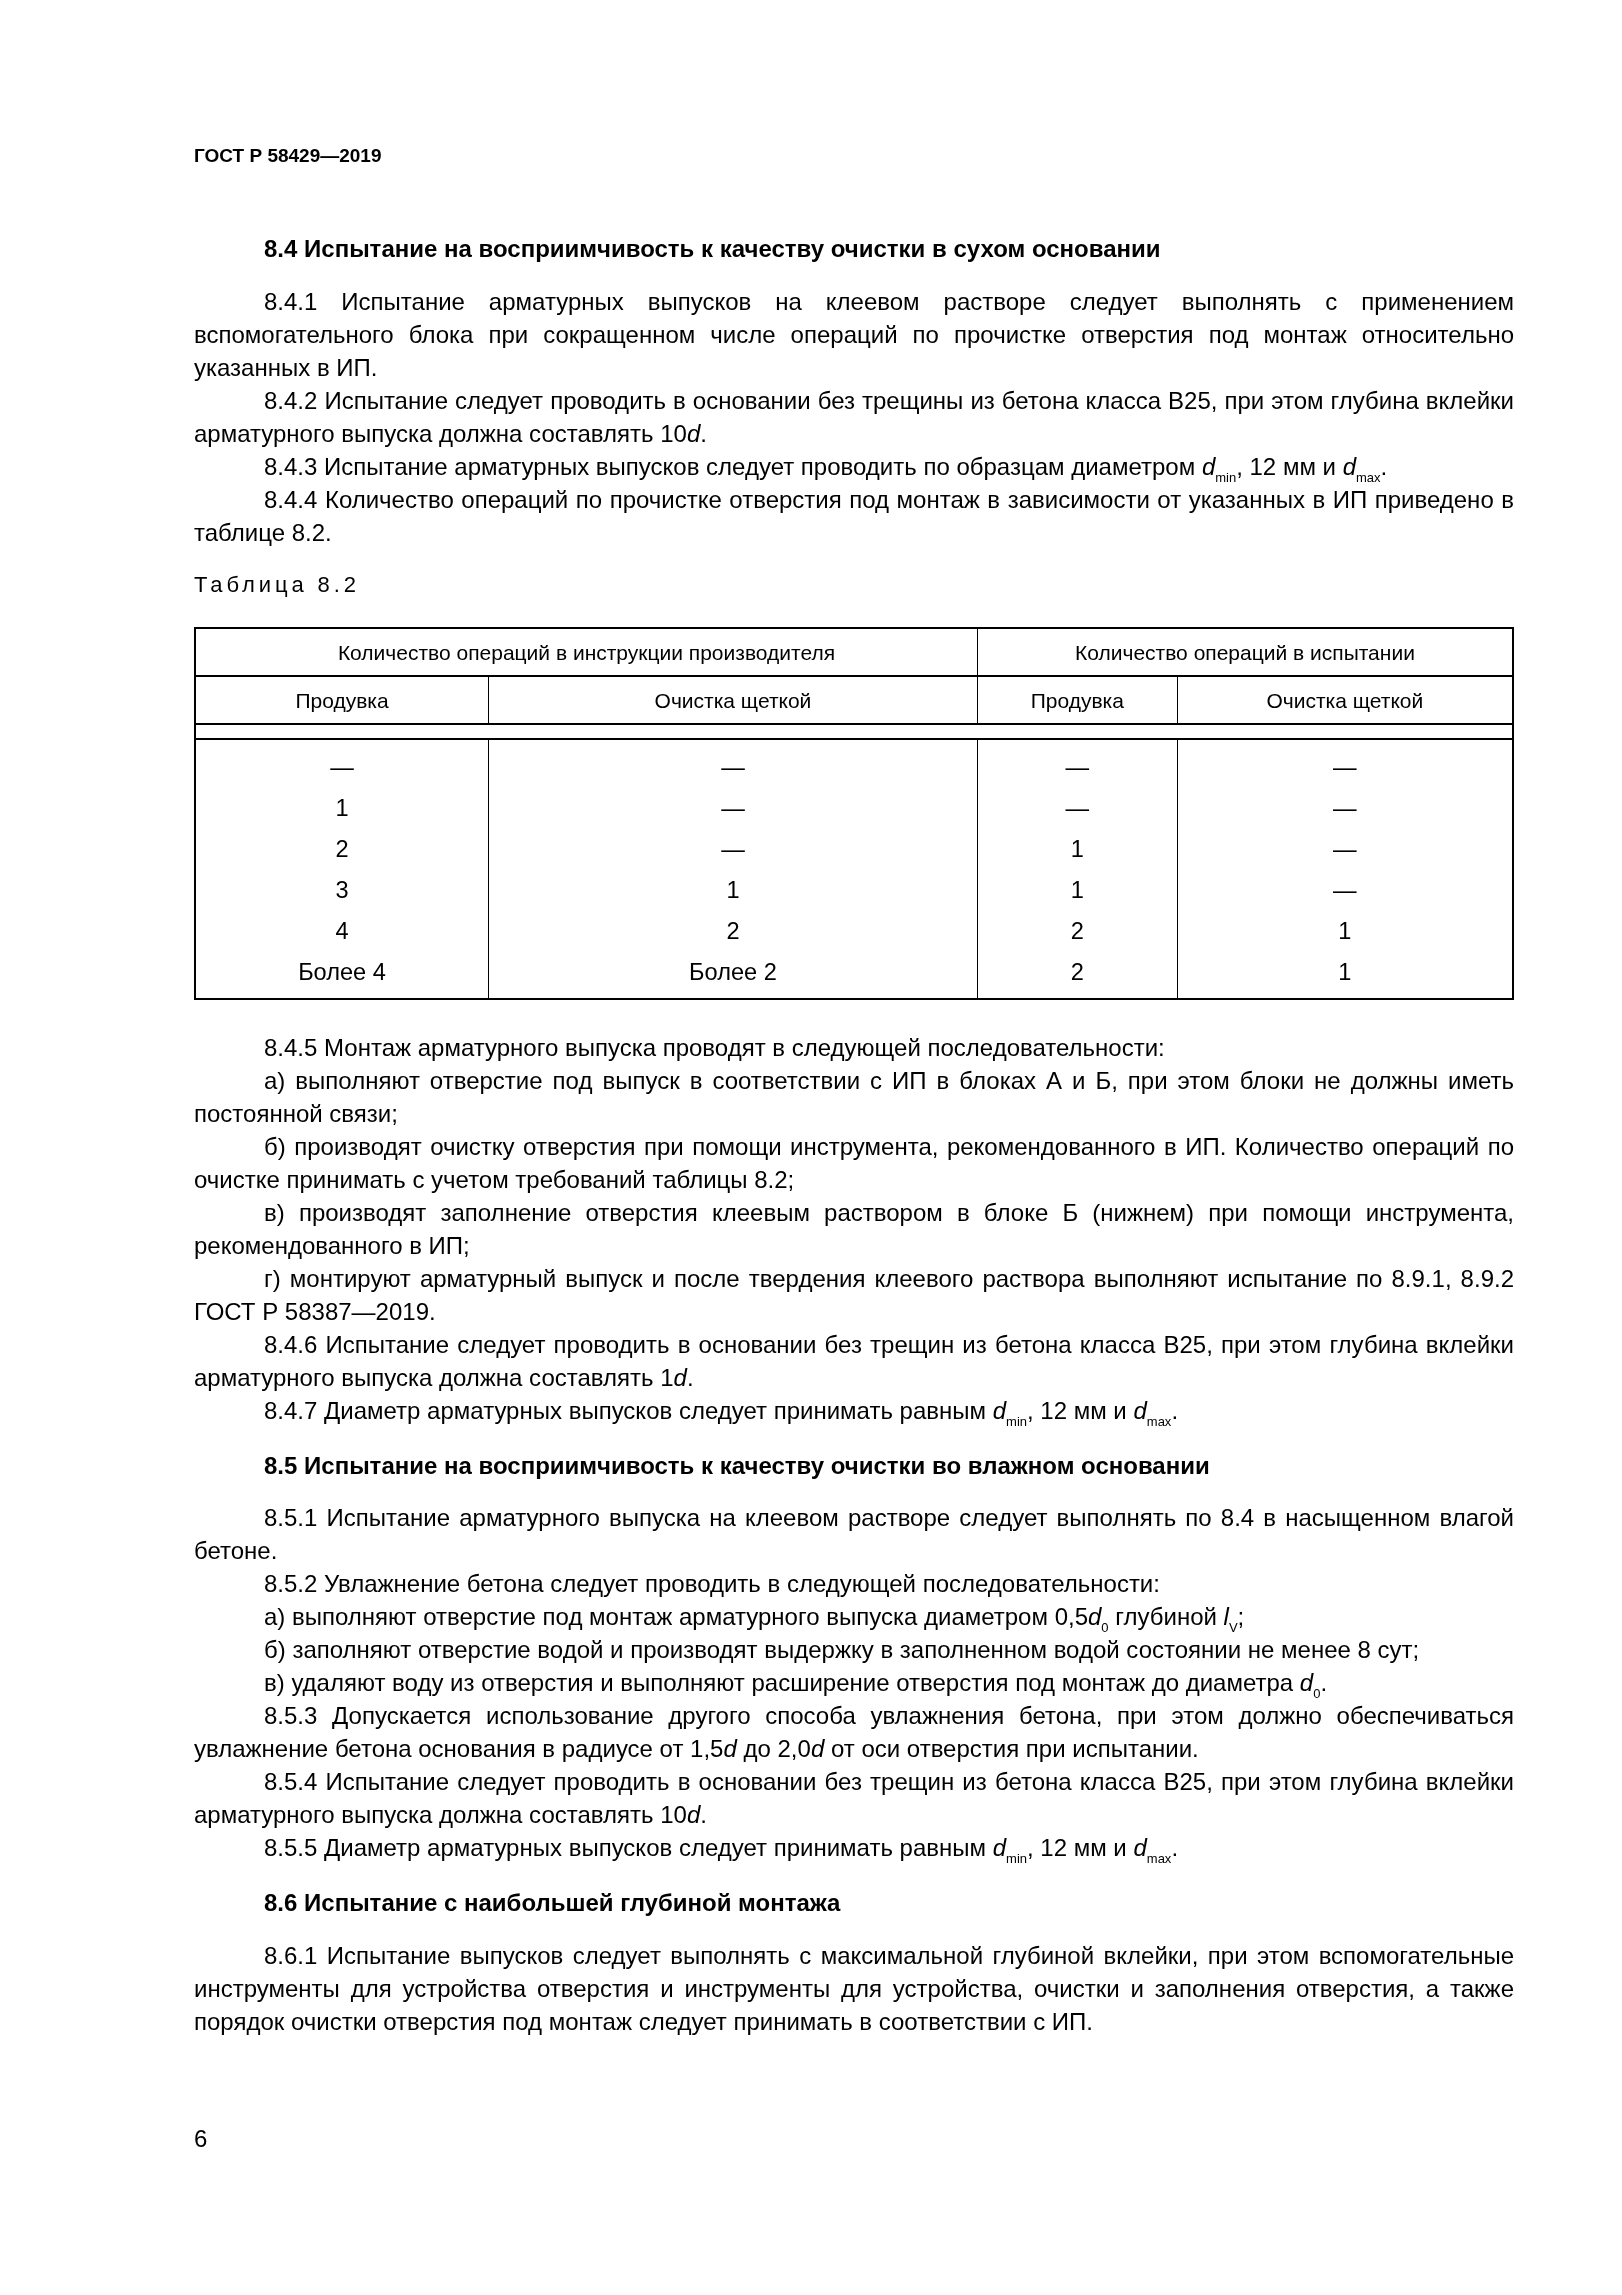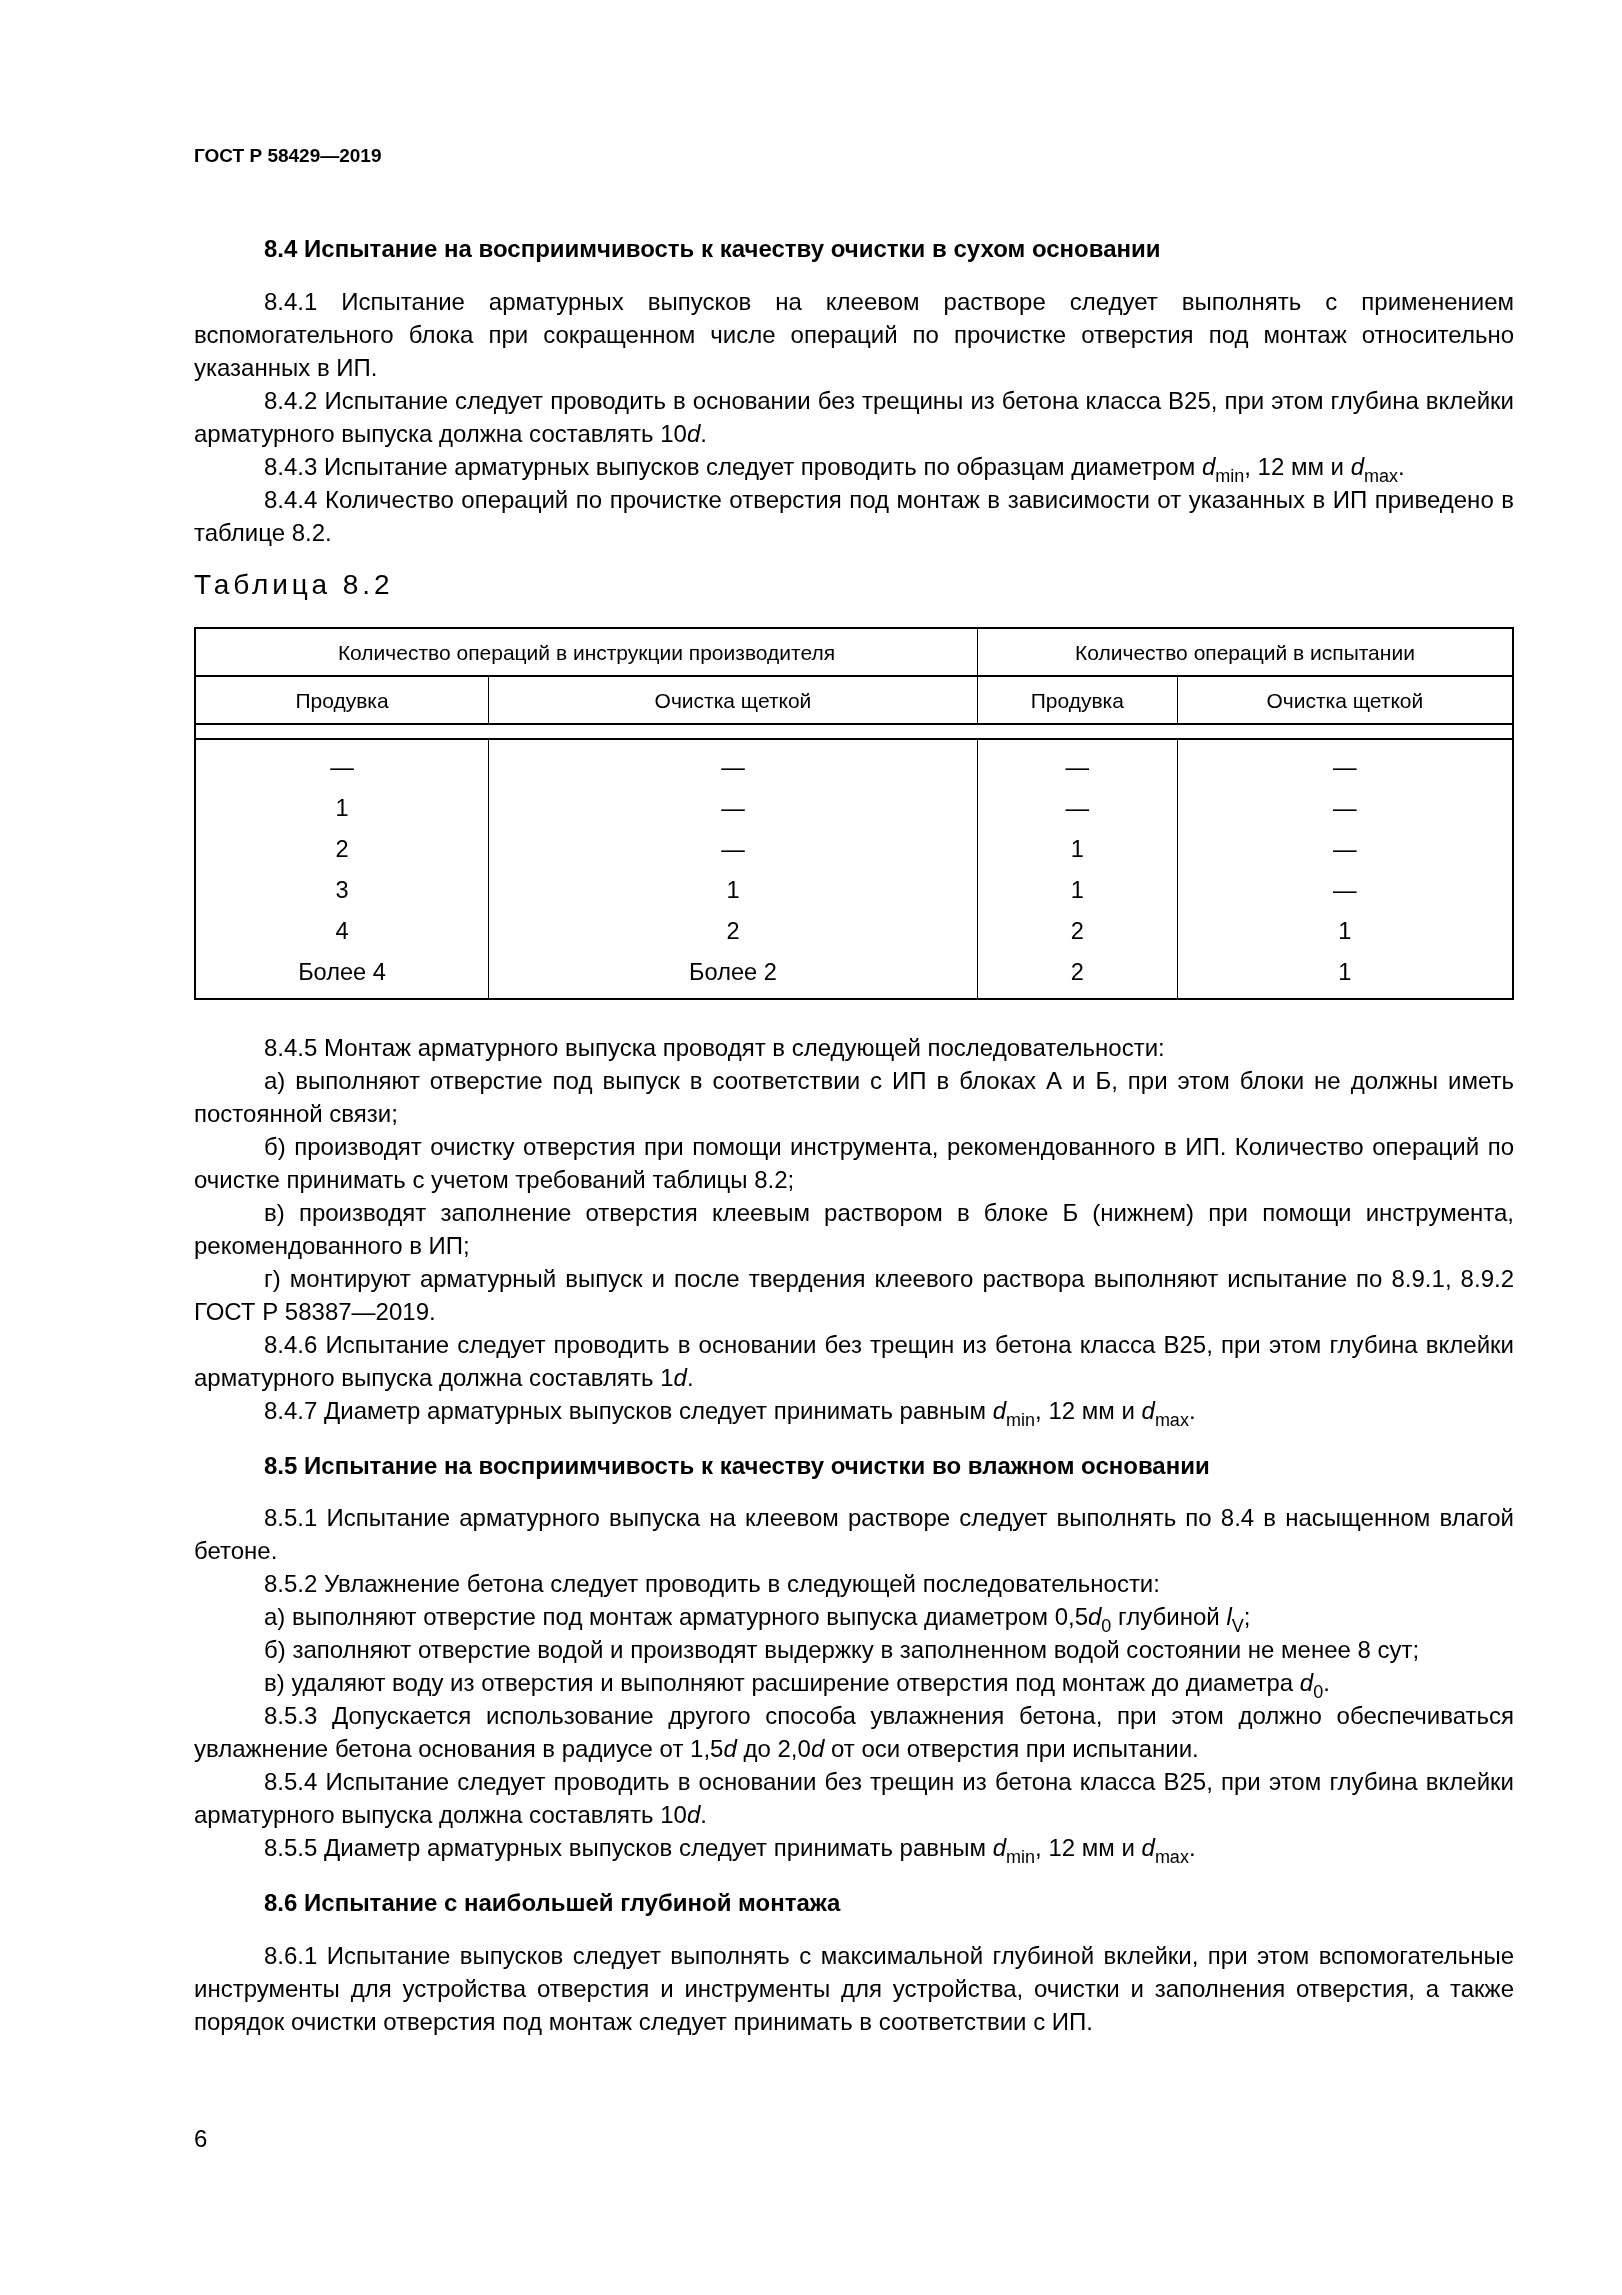--- a/index.html
+++ b/index.html
@@ -4,33 +4,33 @@
 <style>
   html, body { margin: 0; padding: 0; background: #ffffff; }
   body { width: 1623px; height: 2295px; position: relative; overflow: hidden;
          font-family: "Liberation Sans", sans-serif; color: #000; }
   .page { position: absolute; left: 194px; top: 0; width: 1320px; }
   .header { position: absolute; top: 145px; left: 0; font-weight: bold; font-size: 19px; }
   .content { position: absolute; top: 232px; left: 0; width: 1320px; font-size: 24px; line-height: 33px; }
   .h { font-weight: bold; text-indent: 70px; margin: 0 0 19.6px 0; }
   .h.sp { margin-top: 22px; }
   p { margin: 0; text-align: justify; text-indent: 70px; }
-  .cap { text-indent: 0; letter-spacing: 3.9px; font-size: 28px; margin: 19.6px 0 26px 0; }
+  .cap { text-indent: 0; letter-spacing: 3.9px; font-size: 22px; margin: 19.6px 0 26px 0; }
   table { width: 1320px; border-collapse: collapse; font-size: 21px; }
   td, th { border: 1.3px solid #000; text-align: center; font-weight: normal; padding: 0; }
   th { height: 46px; }
   table { border: 2.6px solid #000; }
   thead tr:first-child th { border-bottom: 2.6px solid #000; }
   .gap td { height: 13px; border-left: 0; border-right: 0; border-top: 2.6px solid #000; border-bottom: 2.6px solid #000; }
   tbody td { height: 41px; border-top: 0; border-bottom: 0; font-size: 23.6px; }
   tbody tr.first td { padding-top: 6.5px; }
   tbody tr.last td { padding-bottom: 5.2px; }
   .after { margin-top: 31px; }
   i { font-style: italic; }
-  sub { font-size: 18px; vertical-align: -6.5px; line-height: 0; }
+  sub { font-size: 13px; vertical-align: -6.5px; line-height: 0; }
   .pnum { position: absolute; top: 2125px; left: 0; font-size: 24px; }
 </style>
 </head>
 <body>
 
 <div class="page">
   <div class="header">ГОСТ Р 58429—2019</div>
 
   <div class="content">
     <div class="h">8.4 Испытание на восприимчивость к качеству очистки в сухом основании</div>

